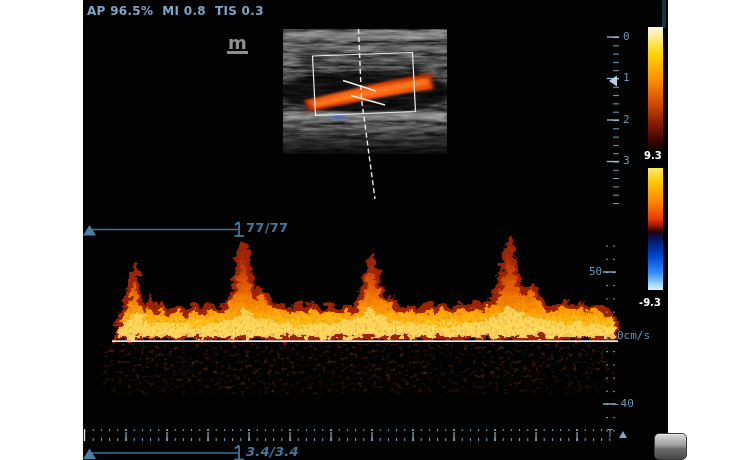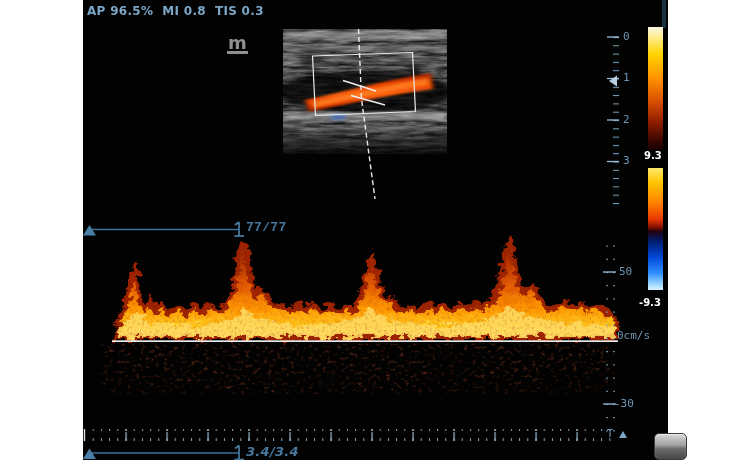--- a/index.html
+++ b/index.html
@@ -195,24 +195,24 @@
 <div class="abs axis" style="left:623px;top:31px;">0</div>
 <div class="abs axis" style="left:623px;top:72px;">1</div>
 <div class="abs axis" style="left:623px;top:114px;">2</div>
 <div class="abs axis" style="left:623px;top:155px;">3</div>
 
 <div class="cbar cbar-top"></div>
 <div class="cbar cbar-bot"></div>
 <div class="abs scalelbl" style="left:644px;top:151px;">9.3</div>
 <div class="abs scalelbl" style="left:639px;top:298px;">-9.3</div>
 
-<div class="abs axis" style="left:619px;top:266px;">50</div>
+<div class="abs axis" style="left:589px;top:266px;">50</div>
 <div class="abs axis" style="left:617px;top:330px;text-align:center;">0cm/s</div>
-<div class="abs axis" style="left:614px;top:398px;">-30</div>
+<div class="abs axis" style="left:614px;top:398px;">-40</div>
 <div class="abs axis" style="left:607px;top:429px;font-size:10px;">T</div>
 <div class="abs tri-up" style="left:619px;top:431px;"></div>
 
-<div class="abs counter" style="left:246px;top:221px;font-family:Liberation Mono, monospace;">77/77</div>
+<div class="abs counter" style="left:246px;top:221px;">77/77</div>
 <div class="abs counter" style="left:246px;top:445px;font-style:italic;">3.4/3.4</div>
 
 <div class="abs thumb-btn"></div>
 
 </div>
 
 </body></html>

